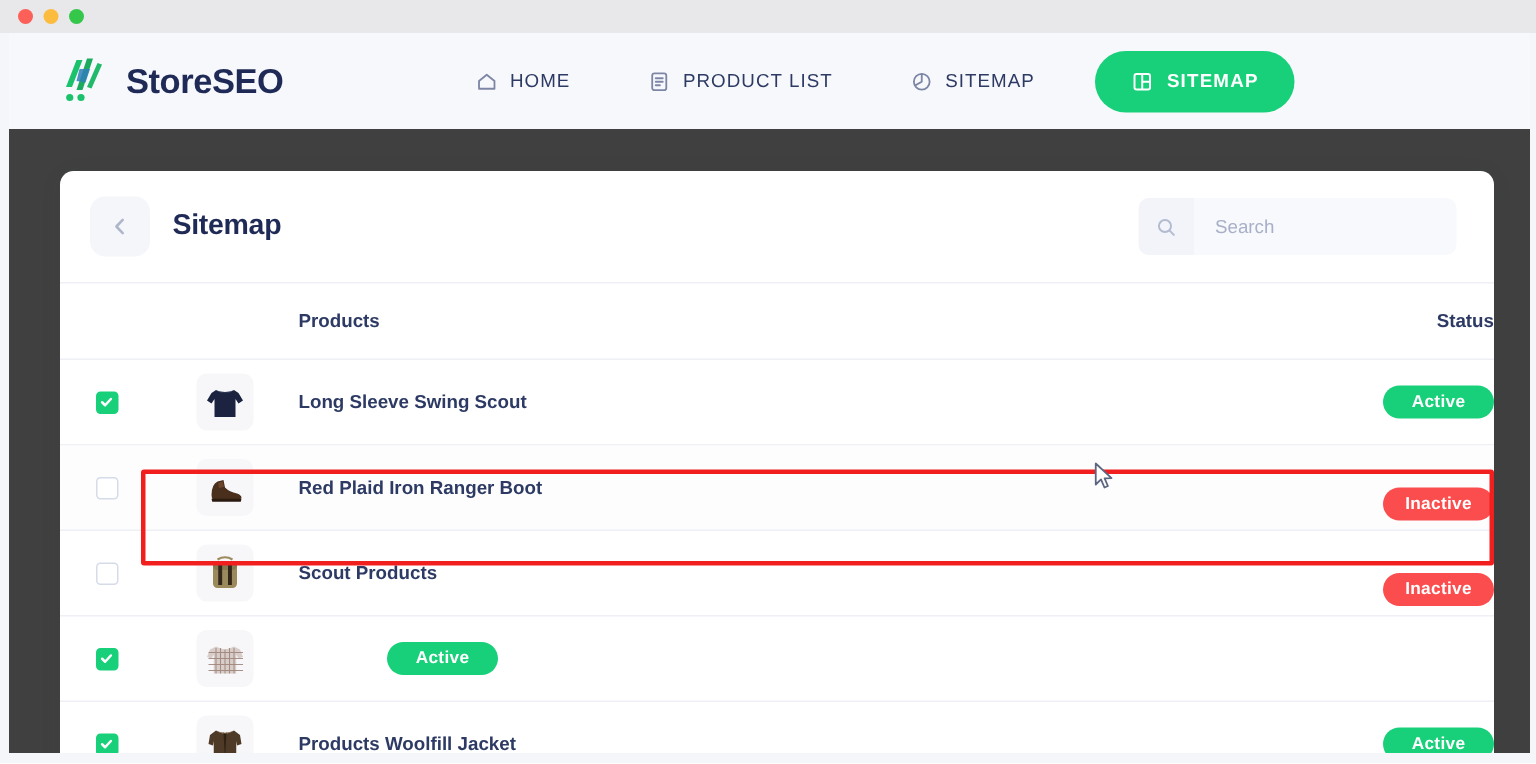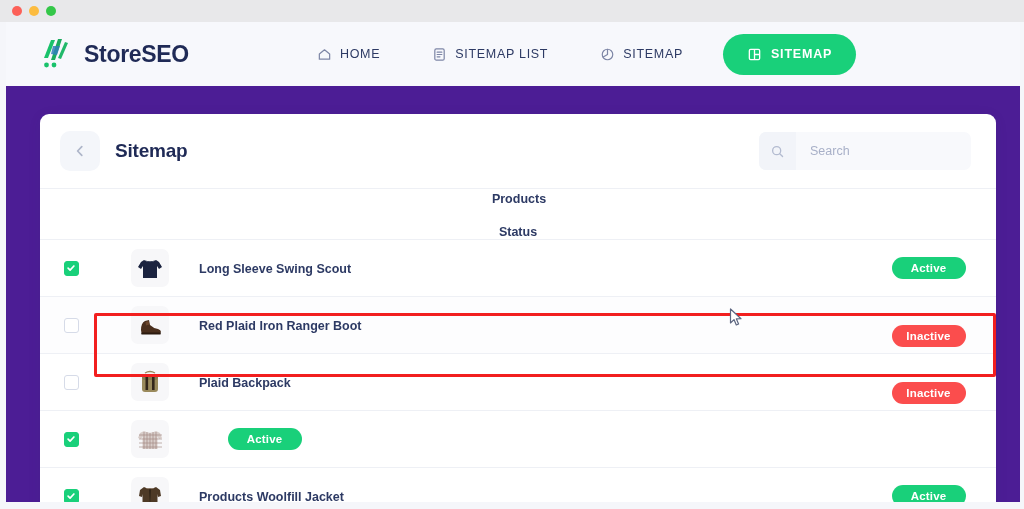--- a/index.html
+++ b/index.html
@@ -25,21 +25,21 @@
     padding-left: 12px; gap: 7px;
   }
   .dot { width: 10px; height: 10px; border-radius: 50%; }
   .dot.red { background: #fc6058; }
   .dot.yellow { background: #fcbc40; }
   .dot.green { background: #34c749; }
 
   .viewport {
     position: absolute; top: 22px; left: 6px;
     width: 1014px; height: 480px;
-    background: #4c1d95;
+    background: #404040;
     overflow: hidden;
   }
 
   
   .topnav {
     position: relative;
     height: 64px;
     background: #f7f8fc;
     display: flex; align-items: center;
   }
@@ -128,26 +128,25 @@
     padding-left: 14px;
     font-family: "Liberation Sans", sans-serif;
   }
   .search-input::placeholder { color: #a8b0c8; }
 
   
   .thead {
     height: 51px;
     display: flex; align-items: center;
     border-bottom: 1px solid #eef0f5;
-    flex-direction: column;
   }
   .col-check { width: 62px; flex: none; display: flex; justify-content: center; }
   .col-thumb { width: 95px; flex: none; display: flex; justify-content: center; }
   .col-name  { flex: 1; padding-left: 2px; }
-  .col-status{ width: 135px; flex: none; display: flex; justify-content: center; }
+  .col-status{ width: 135px; flex: none; display: flex; justify-content: flex-end; }
   .th {
     font-size: 12.5px; font-weight: bold; color: #2d3a64;
   }
   .row {
     height: 57px;
     display: flex; align-items: center;
     border-bottom: 1px solid #eef0f5;
     position: relative;
   }
   .row.highlight { background: #fdfdfe; }
@@ -243,21 +242,21 @@
           <span>HOME</span>
         </div>
 
         <div class="navitem">
           <span class="nav-ico">
             <svg width="15" height="15" viewBox="0 0 16 16" fill="none" stroke="#56618a" stroke-width="1.3">
               <rect x="3" y="2" width="10" height="12" rx="1.6"></rect>
               <path d="M5.5 5.5h5M5.5 8h5M5.5 10.5h3" stroke-linecap="round"></path>
             </svg>
           </span>
-          <span>SITEMAP LIST</span>
+          <span>PRODUCT LIST</span>
         </div>
 
         <div class="navitem">
           <span class="nav-ico">
             <svg width="15" height="15" viewBox="0 0 16 16" fill="none" stroke="#56618a" stroke-width="1.3">
               <circle cx="8" cy="8" r="5.6"></circle>
               <path d="M8 8 V2.4 M8 8 L3.4 10.6" stroke-linecap="round"></path>
             </svg>
           </span>
           <span>SITEMAP</span>
@@ -368,21 +367,21 @@
             <svg width="34" height="34" viewBox="0 0 34 34">
               <path d="M12 8 Q17 5 22 8" stroke="#9c8b60" stroke-width="1.4" fill="none"></path>
               <rect x="9" y="9" width="16" height="18" rx="3" fill="#9a8a5c"></rect>
               <rect x="9" y="9" width="16" height="6" rx="3" fill="#867a50"></rect>
               <rect x="12.5" y="11" width="2.6" height="14" fill="#33261a"></rect>
               <rect x="19" y="11" width="2.6" height="14" fill="#33261a"></rect>
             </svg>
           </span>
         </div>
         <div class="col-name">
-          <span class="pname">Plaid Backpack</span>
+          <span class="pname">Scout Products</span>
         </div>
         <div class="col-status">
           <span class="badge inactive">Inactive</span>
         </div>
       </div>
 
       <div class="row">
         <div class="col-check">
           <span class="cbox checked">
             <svg width="10" height="10" viewBox="0 0 12 12" fill="none" stroke="#ffffff" stroke-width="2">

